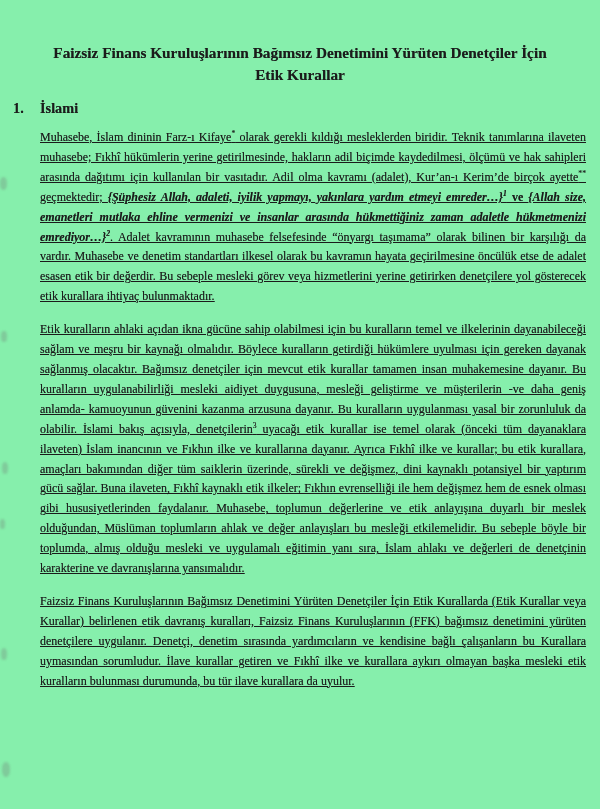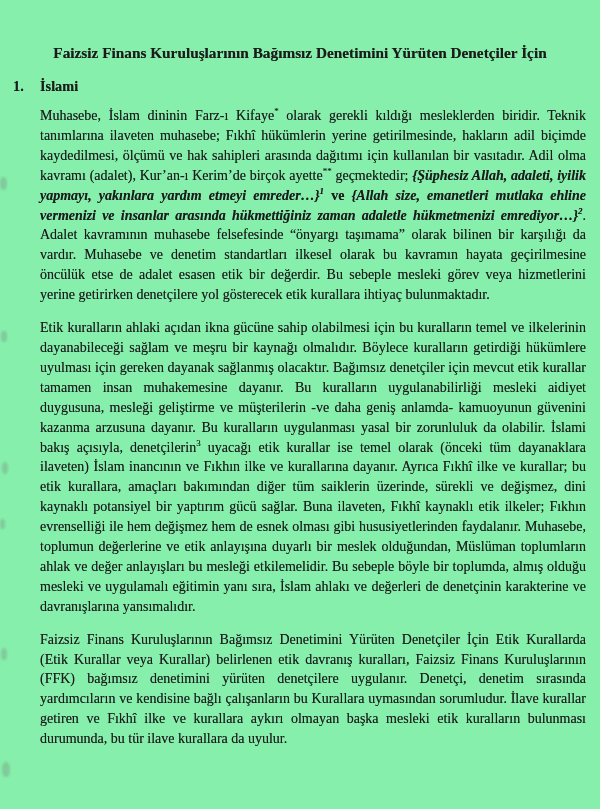--- a/index.html
+++ b/index.html
@@ -24,23 +24,24 @@
   .section-row {
     display: flex;
     margin: 14px 14px 11px 13px;
     font-weight: 700;
     font-size: 14.3px;
   }
   .sec-num { width: 27px; flex: none; }
   .body-col { margin: 0 14px 0 40px; }
   p.par {
     text-align: justify;
-    font-size: 14px;
+    font-size: 12px;
     line-height: 19.9px;
     margin: 0 0 13px 0;
+    text-decoration: underline;
   }
   .q { font-weight: 700; font-style: italic; }
   .b { font-weight: 700; }
   sup { font-size: 0.64em; line-height: 0; vertical-align: super; }
   sup.qs { font-weight: 700; font-style: italic; }
   
   .smudge {
     position: absolute;
     background: rgba(110,110,110,0.28);
     border-radius: 45%;
@@ -60,20 +61,21 @@
 
   <div class="smudge s1"></div>
   <div class="smudge s2"></div>
   <div class="smudge s3"></div>
   <div class="smudge s4"></div>
   <div class="smudge s5"></div>
   <div class="smudge s6"></div>
 
   <div class="title-block">
     <div>Faizsiz Finans Kuruluşlarının Bağımsız Denetimini Yürüten Denetçiler İçin</div>
+    <div>Etik Kurallar</div>
   </div>
 
   <div class="section-row">
     <span class="sec-num">1.</span>
     <span class="sec-title">İslami</span>
   </div>
 
   <div class="body-col">
 
     <p class="par"><span>Muhasebe, İslam dininin Farz-ı Kifaye</span><sup>*</sup><span> olarak gerekli kıldığı mesleklerden biridir. Teknik tanımlarına ilaveten muhasebe; Fıkhî hükümlerin yerine getirilmesinde, hakların adil biçimde kaydedilmesi, ölçümü ve hak sahipleri arasında dağıtımı için kullanılan bir vasıtadır. Adil olma kavramı (adalet), Kur’an-ı Kerim’de birçok ayette</span><sup>**</sup><span> geçmektedir; </span><span class="q">{Şüphesiz Allah, adaleti, iyilik yapmayı, yakınlara yardım etmeyi emreder…}</span><sup class="qs">1</sup><span class="b"> ve </span><span class="q">{Allah size, emanetleri mutlaka ehline vermenizi ve insanlar arasında hükmettiğiniz zaman adaletle hükmetmenizi emrediyor…}</span><sup class="qs">2</sup><span>. Adalet kavramının muhasebe felsefesinde “önyargı taşımama” olarak bilinen bir karşılığı da vardır. Muhasebe ve denetim standartları ilkesel olarak bu kavramın hayata geçirilmesine öncülük etse de adalet esasen etik bir değerdir. Bu sebeple mesleki görev veya hizmetlerini yerine getirirken denetçilere yol gösterecek etik kurallara ihtiyaç bulunmaktadır.</span></p>

